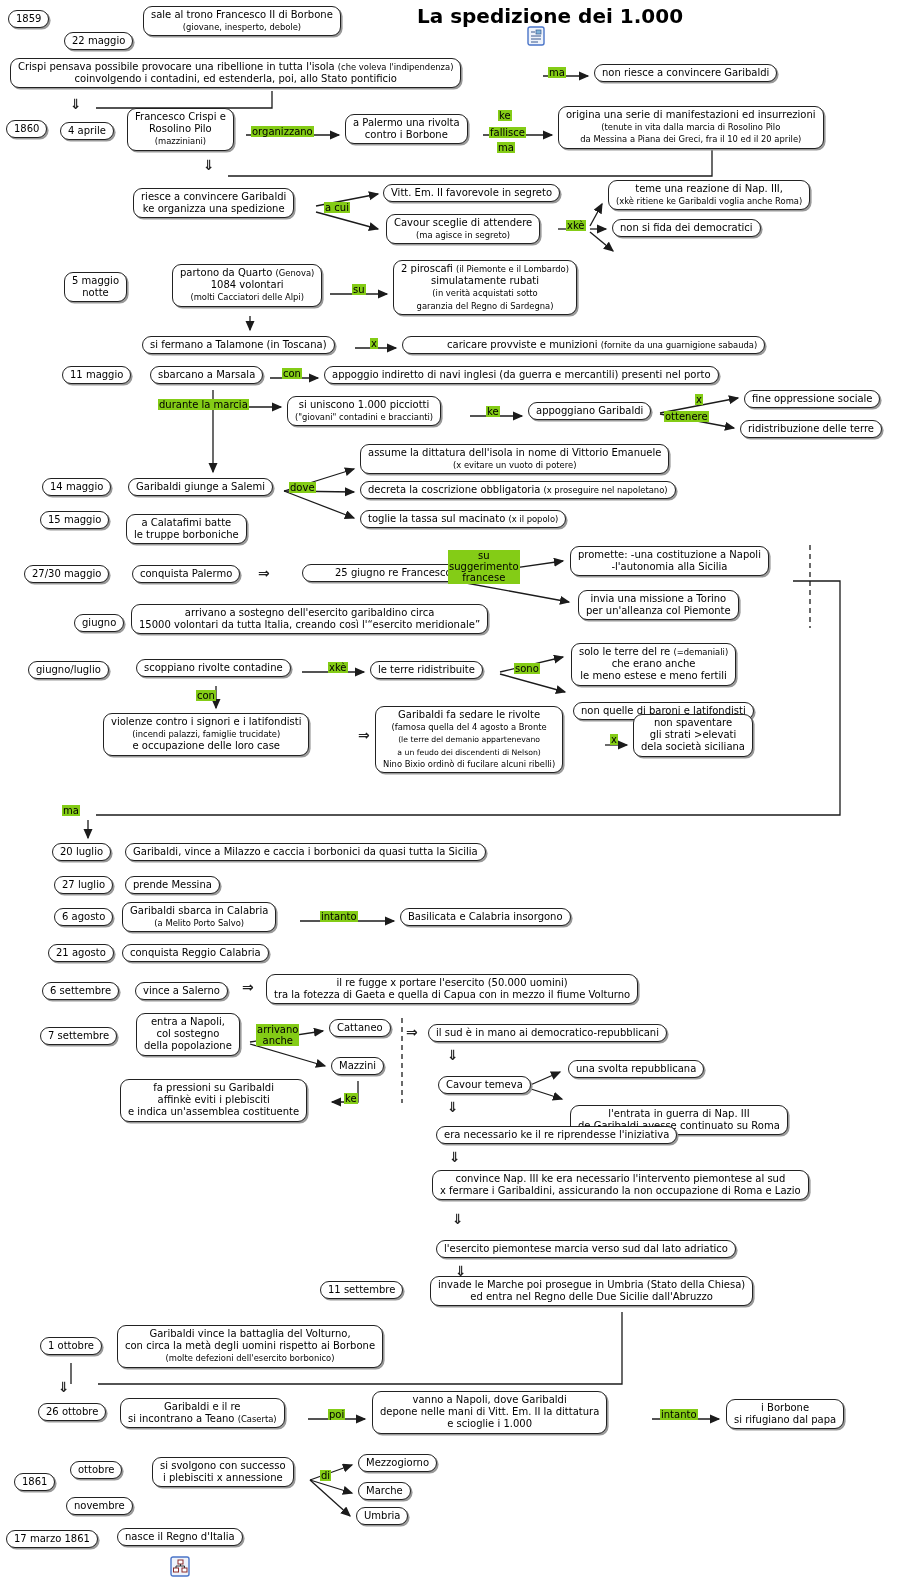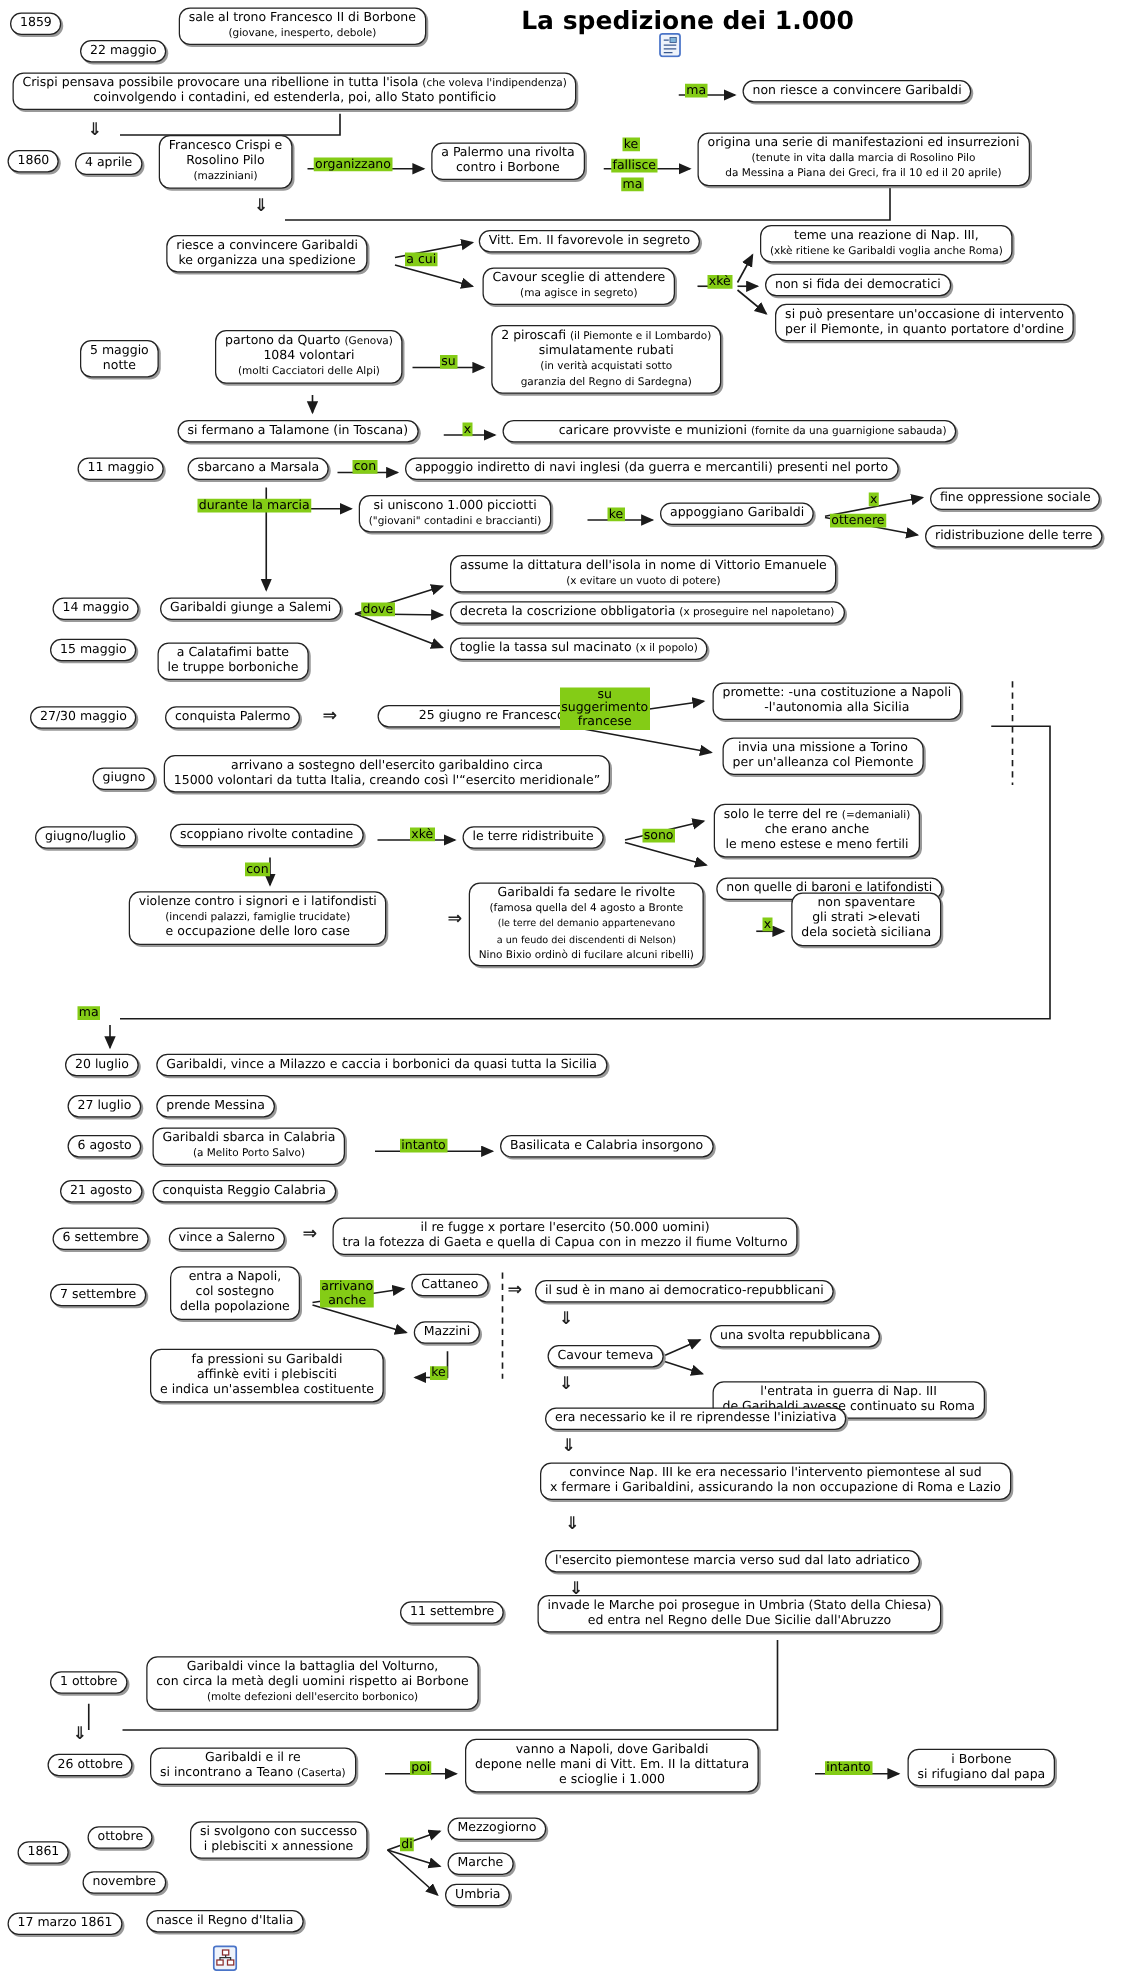--- a/index.html
+++ b/index.html
@@ -150,24 +150,20 @@
       <span class="ln"><span>Cavour sceglie di attendere</span></span>
       <span class="ln"><span class="sm">(ma agisce in segreto)</span></span>
     </div>
     <div class="node" style="left: 608px; top: 180px;">
       <span class="ln"><span>teme una reazione di Nap. III,</span></span>
       <span class="ln"><span class="sm">(xkè ritiene ke Garibaldi voglia anche Roma)</span></span>
     </div>
     <div class="node" style="left: 612px; top: 219px;">
       <span class="ln"><span>non si fida dei democratici</span></span>
     </div>
-    <div class="node" style="left: 620px; top: 243px;">
-      <span class="ln"><span>si può presentare un'occasione di intervento</span></span>
-      <span class="ln"><span>per il Piemonte, in quanto portatore d'ordine</span></span>
-    </div>
     <div class="node" style="left: 64px; top: 272px;">
       <span class="ln"><span>5 maggio</span></span>
       <span class="ln"><span>notte</span></span>
     </div>
     <div class="node" style="left: 172px; top: 264px;">
       <span class="ln"><span>partono da Quarto </span><span class="sm">(Genova)</span></span>
       <span class="ln"><span>1084 volontari</span></span>
       <span class="ln"><span class="sm">(molti Cacciatori delle Alpi)</span></span>
     </div>
     <div class="node" style="left: 393px; top: 260px;">

